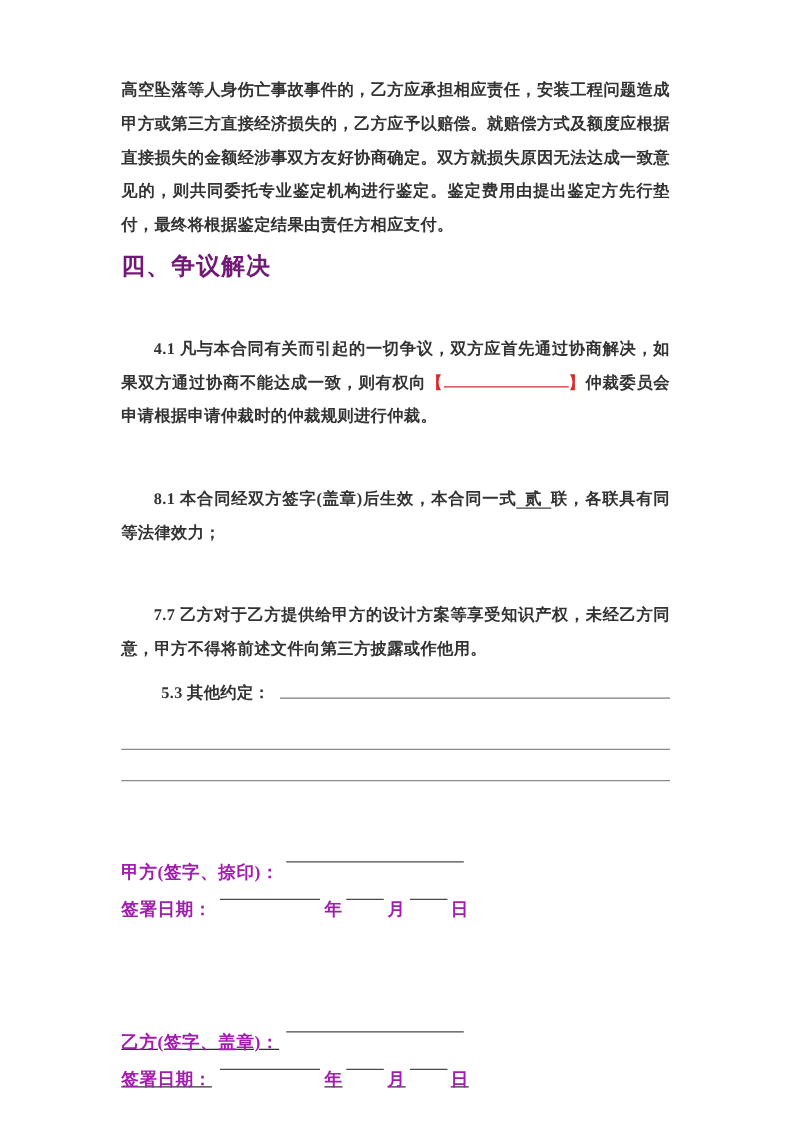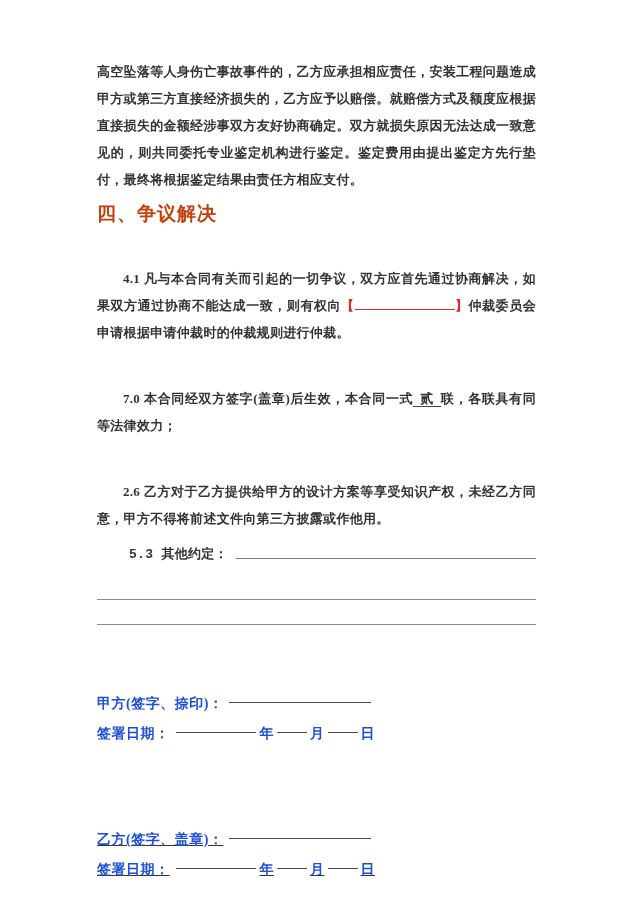--- a/index.html
+++ b/index.html
@@ -23,21 +23,21 @@
     text-align: justify;
     margin: 0;
     letter-spacing: 0.3px;
   }
   .clause { text-indent: 2em; margin-top: 39px; }
   h2.sec-heading {
     font-family: Liberation Sans, sans-serif;
     font-size: 19px;
     line-height: 24px;
     font-weight: 700;
-    color: #c2410c;
+    color: #701a75;
     margin: 9px 0 7px 0;
     letter-spacing: 1px;
   }
   .red { color: #d92b2b; font-weight: 700; }
   .red-blank {
     display: inline-block;
     width: 100px;
     height: 13px;
     border-bottom: 1.5px solid #d92b2b;
     vertical-align: baseline;
@@ -46,42 +46,42 @@
     border-bottom: 1.5px solid #444;
     padding: 0 7px;
   }
   .row-53 {
     display: flex;
     align-items: flex-end;
     padding-left: 2em;
     margin-top: 4px;
     height: 27px;
   }
-  .row-53 .label { font-size: 13px; font-weight: 600; letter-spacing: 0.3px; white-space: nowrap; font-family: Liberation Mono, monospace; }
+  .row-53 .label { font-size: 13px; font-weight: 600; letter-spacing: 0.3px; white-space: nowrap; }
   .fill-line {
     flex: 1;
     border-bottom: 1px solid #7d7d7d;
     margin-bottom: 4px;
     margin-left: 8px;
     height: 0;
   }
   .blank-line {
     height: 24px;
     border-bottom: 1px solid #8a8a8a;
   }
   .blank-wrap { margin-top: 12px; }
   .sig-block-a { margin-top: 64px; }
   .sig-block-b { margin-top: 76px; text-decoration: underline; }
   .sig-row {
     display: flex;
-    align-items: center;
+    align-items: flex-start;
     height: 30px;
     font-size: 14px;
     font-weight: 700;
-    color: #1d4ed8;
+    color: #a21caf;
     letter-spacing: 0.5px;
   }
   .sig-row .lbl { white-space: nowrap; }
   .uline {
     display: inline-block;
     border-bottom: 1.5px solid #4a4a4a;
     margin-bottom: 4px;
     height: 0;
   }
   .uline.sign  { width: 142px; margin-left: 6px; }
@@ -93,23 +93,23 @@
 
 <div class="page">
 
   <p class="body-text">高空坠落等人身伤亡事故事件的，乙方应承担相应责任，安装工程问题造成甲方或第三方直接经济损失的，乙方应予以赔偿。就赔偿方式及额度应根据直接损失的金额经涉事双方友好协商确定。双方就损失原因无法达成一致意见的，则共同委托专业鉴定机构进行鉴定。鉴定费用由提出鉴定方先行垫付，最终将根据鉴定结果由责任方相应支付。</p>
 
   <h2 class="sec-heading">四、争议解决</h2>
 
   <p class="body-text clause"><span>4.1 凡与本合同有关而引起的一切争议，双方应首先通过协商解决，如果双方通过协商不能达成一致，则有权向</span><span class="red">【</span><span class="red-blank"></span><span class="red">】</span><span>仲裁委员会申请根据申请仲裁时的仲裁规则进行仲裁。</span></p>
 
 
-  <p class="body-text clause"><span>7.0 本合同经双方签字(盖章)后生效，本合同一式</span><span class="u-word">贰</span><span>联，各联具有同等法律效力；</span></p>
+  <p class="body-text clause"><span>8.1 本合同经双方签字(盖章)后生效，本合同一式</span><span class="u-word">贰</span><span>联，各联具有同等法律效力；</span></p>
 
-  <p class="body-text clause">2.6 乙方对于乙方提供给甲方的设计方案等享受知识产权，未经乙方同意，甲方不得将前述文件向第三方披露或作他用。</p>
+  <p class="body-text clause">7.7 乙方对于乙方提供给甲方的设计方案等享受知识产权，未经乙方同意，甲方不得将前述文件向第三方披露或作他用。</p>
 
   <div class="row-53">
     <span class="label">5.3 其他约定：</span>
     <span class="fill-line"></span>
   </div>
 
   <div class="blank-wrap">
     <div class="blank-line"></div>
     <div class="blank-line"></div>
   </div>

